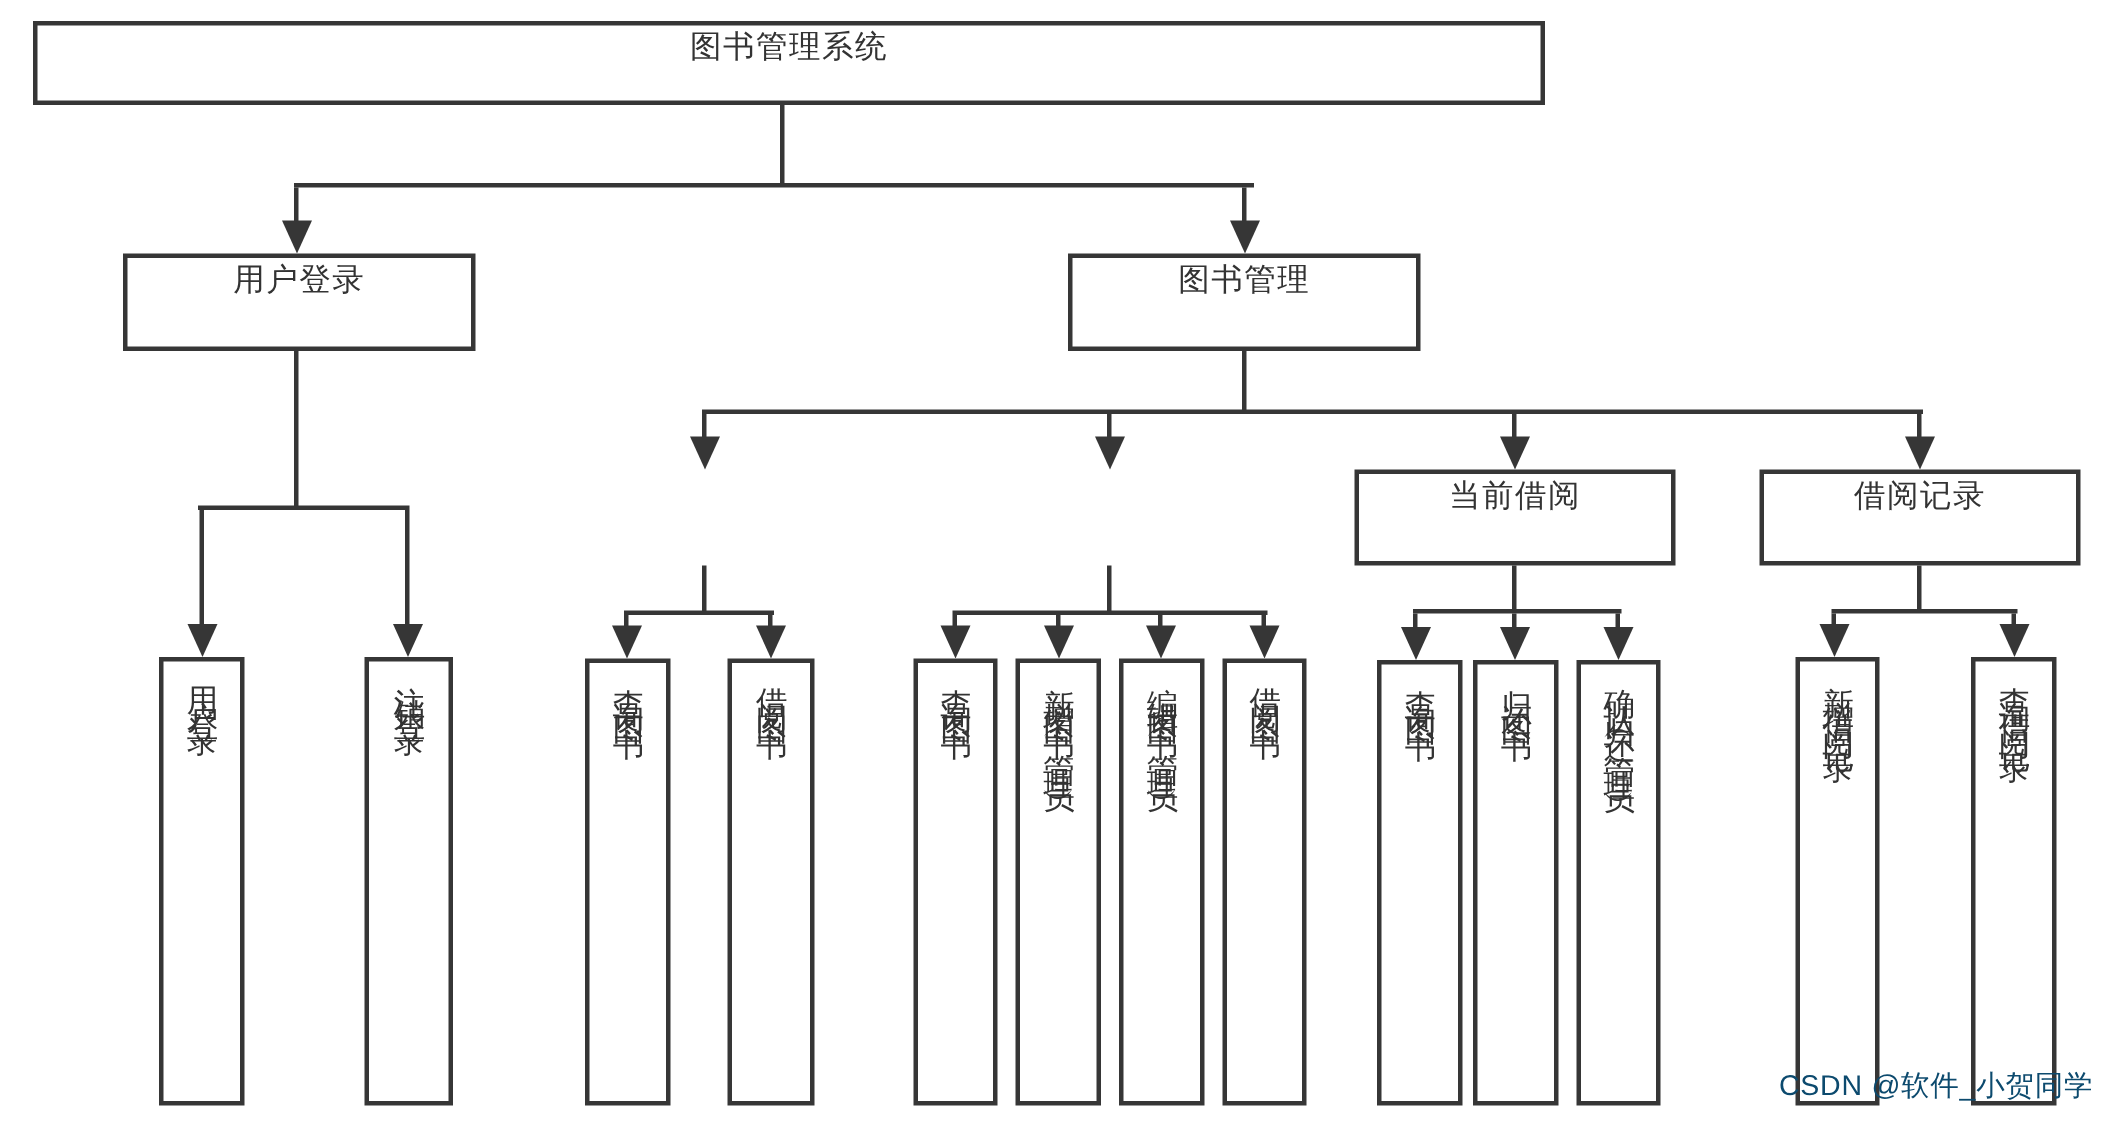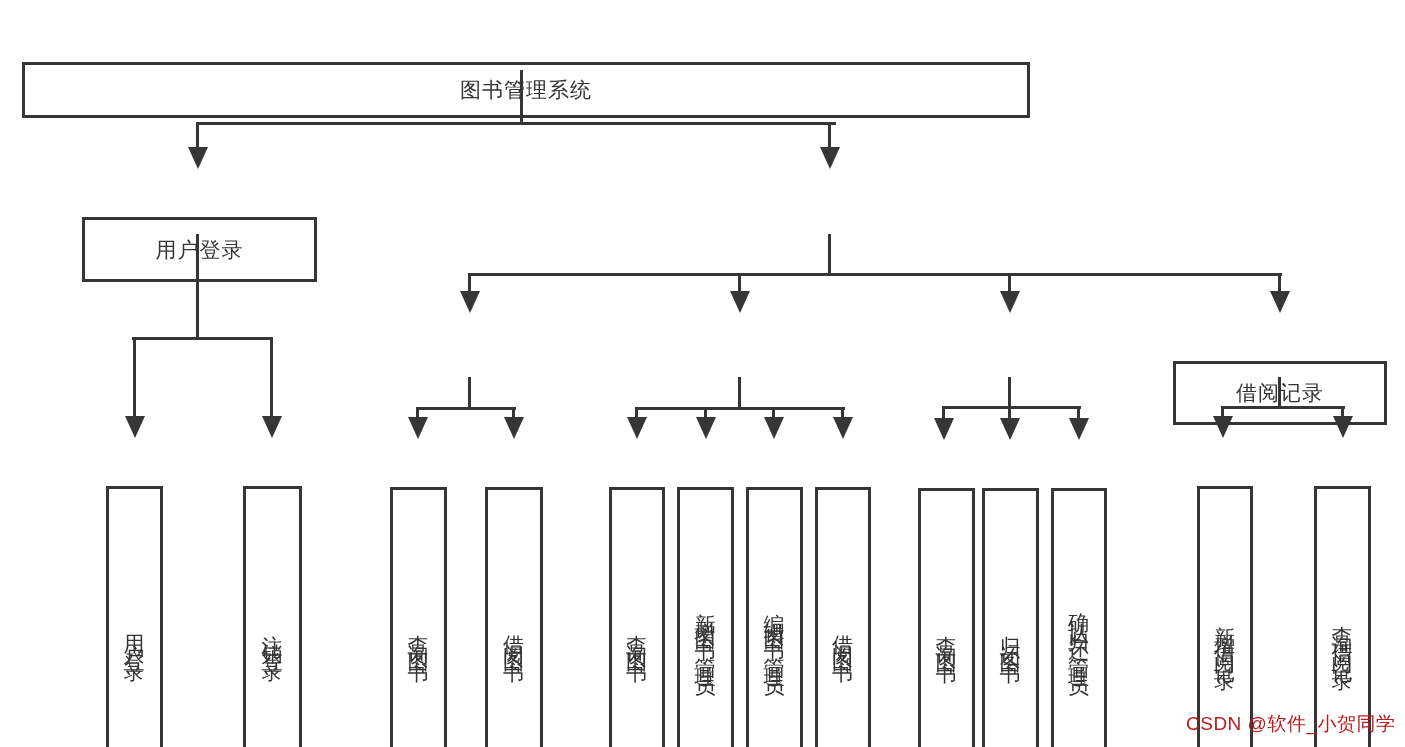--- a/index.html
+++ b/index.html
@@ -3,38 +3,37 @@
 <meta charset="utf-8">
 <style>
   html,body{margin:0;padding:0;background:#ffffff;}
   .stage{
     position:relative;width:1405px;height:747px;background:#ffffff;
     font-family:"Liberation Sans",sans-serif;overflow:hidden;
   }
   .box{
     position:absolute;box-sizing:border-box;
     border:3px solid #363636;background:#ffffff;
-    display:flex;align-items:center;justify-content:center;
+    display:flex;justify-content:center;
     color:#333333;
-    margin-top:48px;
   }
   .box .label{font-size:21px;letter-spacing:1px;white-space:nowrap;}
   .vbox .label{
     writing-mode:vertical-rl;text-orientation:mixed;
     letter-spacing:9px;line-height:1;font-size:21px;white-space:nowrap;
   }
   .line{position:absolute;background:#363636;}
   .arr{
     position:absolute;width:0;height:0;
     border-left:10px solid transparent;border-right:10px solid transparent;
     border-top:22px solid #363636;
   }
   .wm{
     position:absolute;left:1186px;top:711px;
-    color:#b91c1c;font-size:19px;letter-spacing:0.5px;white-space:nowrap;
+    color:#0c4a6e;font-size:19px;letter-spacing:0.5px;white-space:nowrap;
   }
 </style>
 </head>
 <body>
 
 <div class="stage">
 
   <div class="box" style="left:22px;top:14px;width:1008px;height:56px;">
     <span class="label">图书管理系统</span>
   </div>
@@ -42,39 +41,45 @@
   <div class="line" style="left:520px;top:70px;width:3px;height:52px;"></div>
   <div class="line" style="left:196px;top:122px;width:640px;height:3px;"></div>
   <div class="line" style="left:196px;top:125px;width:3px;height:25px;"></div>
   <div class="arr" style="left:188px;top:147px;"></div>
   <div class="line" style="left:828px;top:125px;width:3px;height:25px;"></div>
   <div class="arr" style="left:820px;top:147px;"></div>
 
   <div class="box" style="left:82px;top:169px;width:235px;height:65px;">
     <span class="label">用户登录</span>
   </div>
+  <div class="box" style="left:712px;top:169px;width:235px;height:65px;">
+    <span class="label">图书管理</span>
+  </div>
 
   <div class="line" style="left:196px;top:234px;width:3px;height:106px;"></div>
   <div class="line" style="left:132px;top:337px;width:141px;height:3px;"></div>
   <div class="line" style="left:133px;top:340px;width:3px;height:77px;"></div>
   <div class="arr" style="left:125px;top:416px;"></div>
   <div class="line" style="left:270px;top:340px;width:3px;height:77px;"></div>
   <div class="arr" style="left:262px;top:416px;"></div>
 
   <div class="line" style="left:828px;top:234px;width:3px;height:42px;"></div>
   <div class="line" style="left:468px;top:273px;width:814px;height:3px;"></div>
   <div class="line" style="left:468px;top:276px;width:3px;height:17px;"></div>
   <div class="arr" style="left:460px;top:291px;"></div>
   <div class="line" style="left:738px;top:276px;width:3px;height:17px;"></div>
   <div class="arr" style="left:730px;top:291px;"></div>
   <div class="line" style="left:1008px;top:276px;width:3px;height:17px;"></div>
   <div class="arr" style="left:1000px;top:291px;"></div>
   <div class="line" style="left:1278px;top:276px;width:3px;height:17px;"></div>
   <div class="arr" style="left:1270px;top:291px;"></div>
 
+  <div class="box" style="left:903px;top:313px;width:214px;height:64px;">
+    <span class="label">当前借阅</span>
+  </div>
   <div class="box" style="left:1173px;top:313px;width:214px;height:64px;">
     <span class="label">借阅记录</span>
   </div>
 
   <div class="line" style="left:468px;top:377px;width:3px;height:32px;"></div>
   <div class="line" style="left:416px;top:407px;width:100px;height:3px;"></div>
   <div class="line" style="left:416px;top:410px;width:3px;height:8px;"></div>
   <div class="arr" style="left:408px;top:417px;"></div>
   <div class="line" style="left:512px;top:410px;width:3px;height:8px;"></div>
   <div class="arr" style="left:504px;top:417px;"></div>

